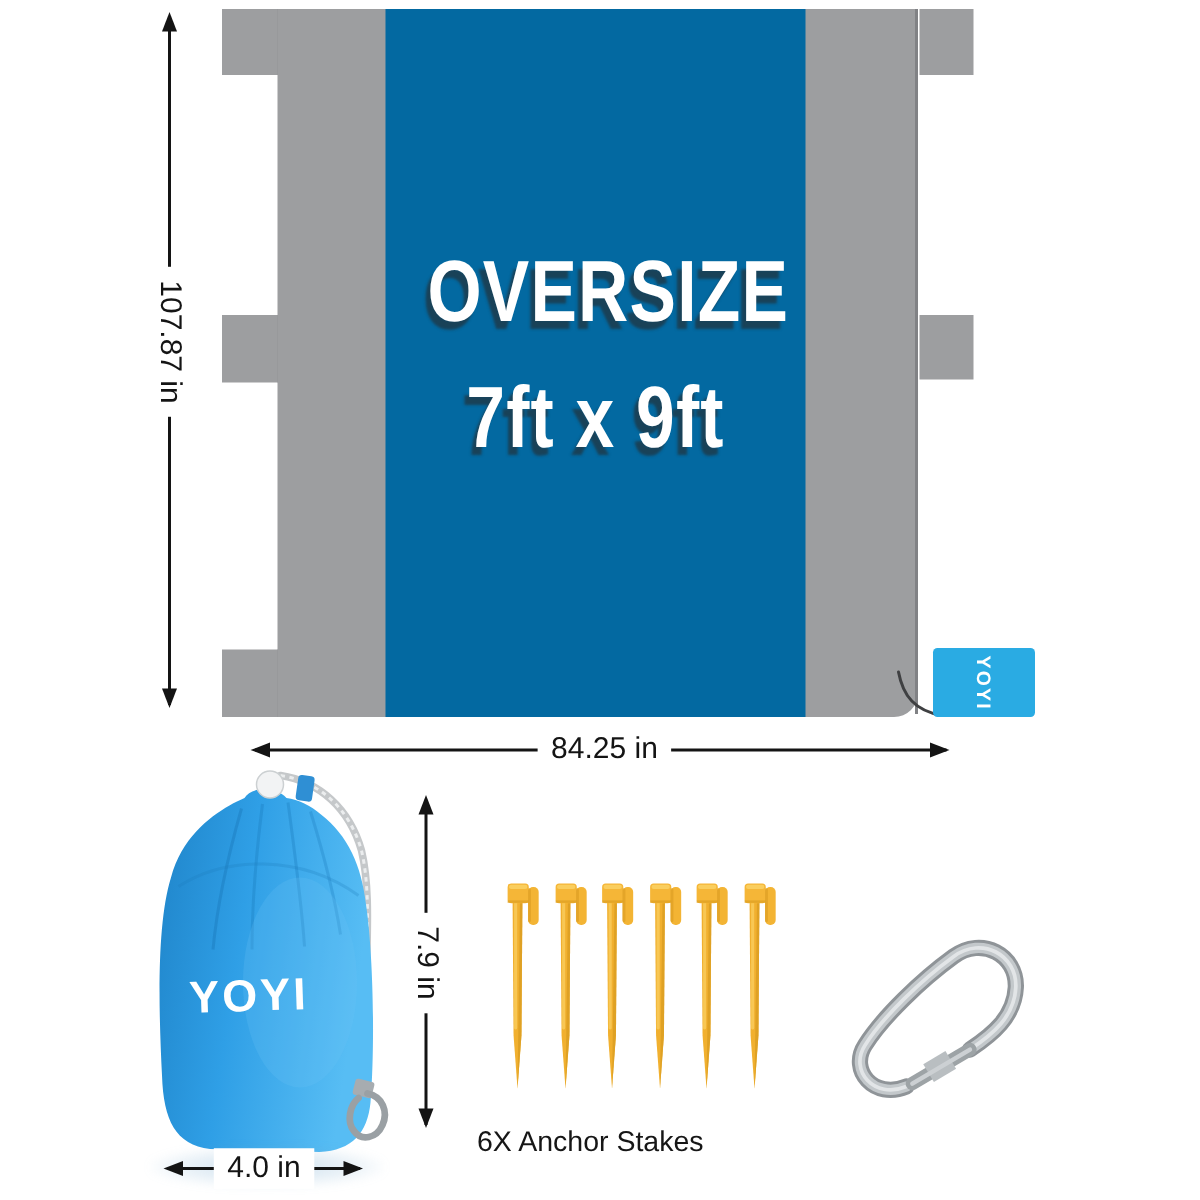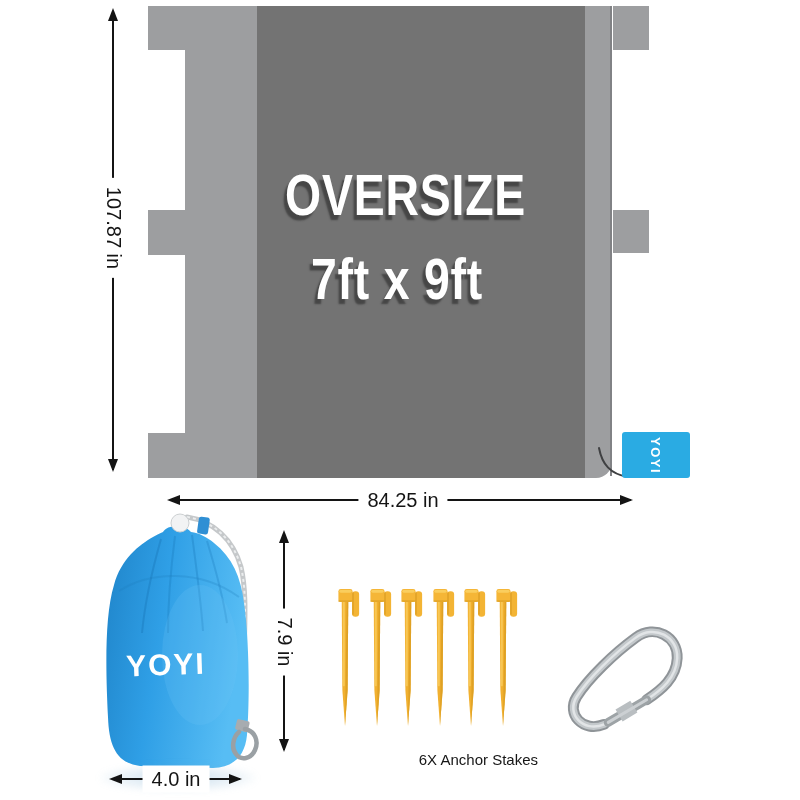--- a/index.html
+++ b/index.html
@@ -6,21 +6,21 @@
   body{font-family:"Liberation Sans", sans-serif;}
   .canvas{position:relative;width:800px;height:800px;background:#ffffff;overflow:hidden;}
 
   
   .blanket-body{position:absolute;left:185px;top:6px;width:427px;height:472px;
     background:#9d9ea0;border-bottom-right-radius:16px;}
   .seam-right{position:absolute;left:610px;top:6px;width:2px;height:470px;background:#818285;}
   .tab{position:absolute;background:#9d9ea0;}
   .tab-left{left:148px;width:37px;border-right:2px solid #8a8b8d;}
   .tab-right{left:613px;width:36px;}
-  .blue-panel{position:absolute;left:257px;top:6px;width:328px;height:472px;background:#737373;}
+  .blue-panel{position:absolute;left:257px;top:6px;width:280px;height:472px;background:#0369a1;}
   .panel-text{position:absolute;left:0;width:280px;text-align:center;color:#ffffff;
     font-weight:900;font-size:58px;line-height:1;letter-spacing:1px;
     text-shadow:-4px 5px 2px rgba(40,40,40,0.6);transform:scaleX(0.8);}
   .panel-text.l1{top:160px;}
   .panel-text.l2{top:244px;}
   .brand-tag{position:absolute;left:622px;top:432px;width:68px;height:46px;background:#2aabe3;
     border-radius:3px;display:flex;align-items:center;justify-content:center;}
   .brand-tag span{color:#fff;font-size:13px;font-weight:bold;letter-spacing:1.5px;
     transform:rotate(90deg);white-space:nowrap;}
   .corner-curl{position:absolute;left:596px;top:446px;}
@@ -39,21 +39,21 @@
   .dim-label.v{transform:translate(-50%,-50%) rotate(90deg);}
 
   
   .bag-brand{position:absolute;left:116px;top:648px;width:100px;text-align:center;color:#ffffff;
     font-size:30px;font-weight:bold;letter-spacing:2px;transform:rotate(-2deg);}
   .bag-reflection{position:absolute;left:100px;top:764px;width:156px;height:28px;
     background:radial-gradient(ellipse at center,rgba(110,165,205,0.38) 0%,rgba(110,165,205,0.12) 55%,rgba(255,255,255,0) 75%);
     filter:blur(3px);}
 
   
-  .caption{position:absolute;color:#161616;font-size:15px;text-align:right;white-space:nowrap;}
+  .caption{position:absolute;color:#161616;font-size:19px;text-align:left;white-space:nowrap;}
 </style>
 </head>
 <body>
 
 <div class="canvas">
 
   <div>
     <div class="tab tab-left" style="top:6px;height:44px;"></div>
     <div class="tab tab-left" style="top:210px;height:45px;"></div>
     <div class="tab tab-left" style="top:433px;height:45px;"></div>

